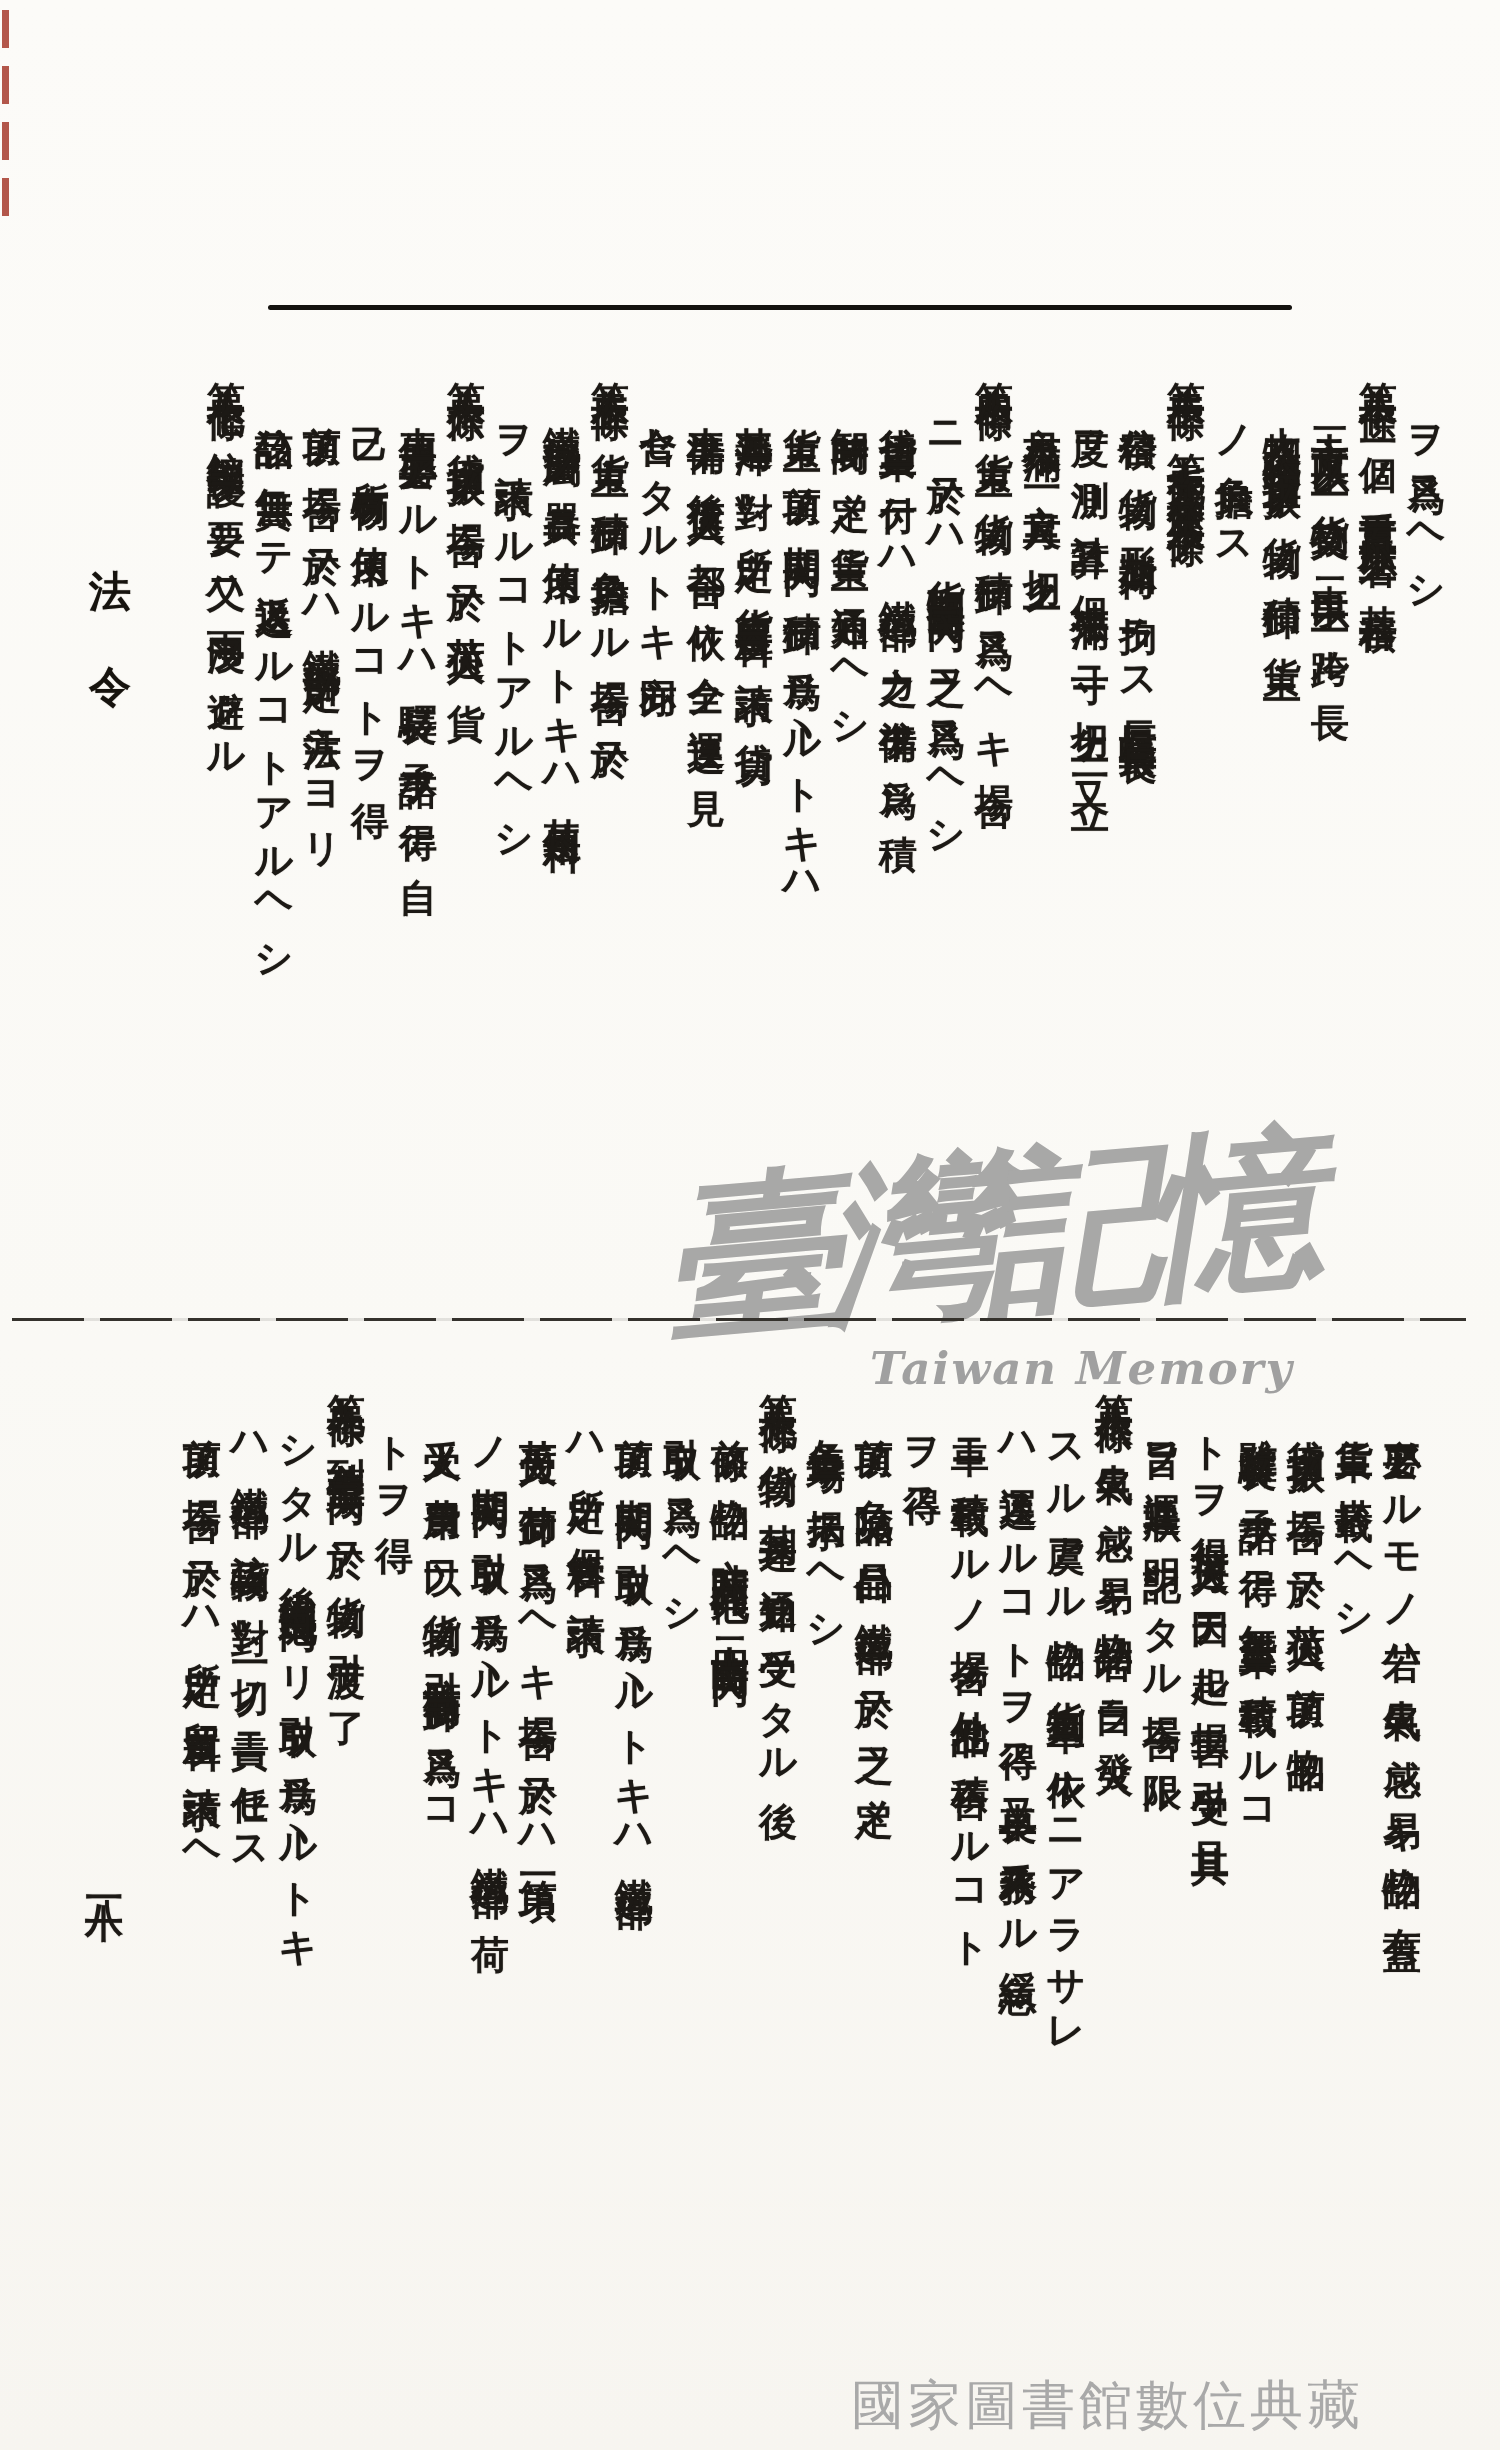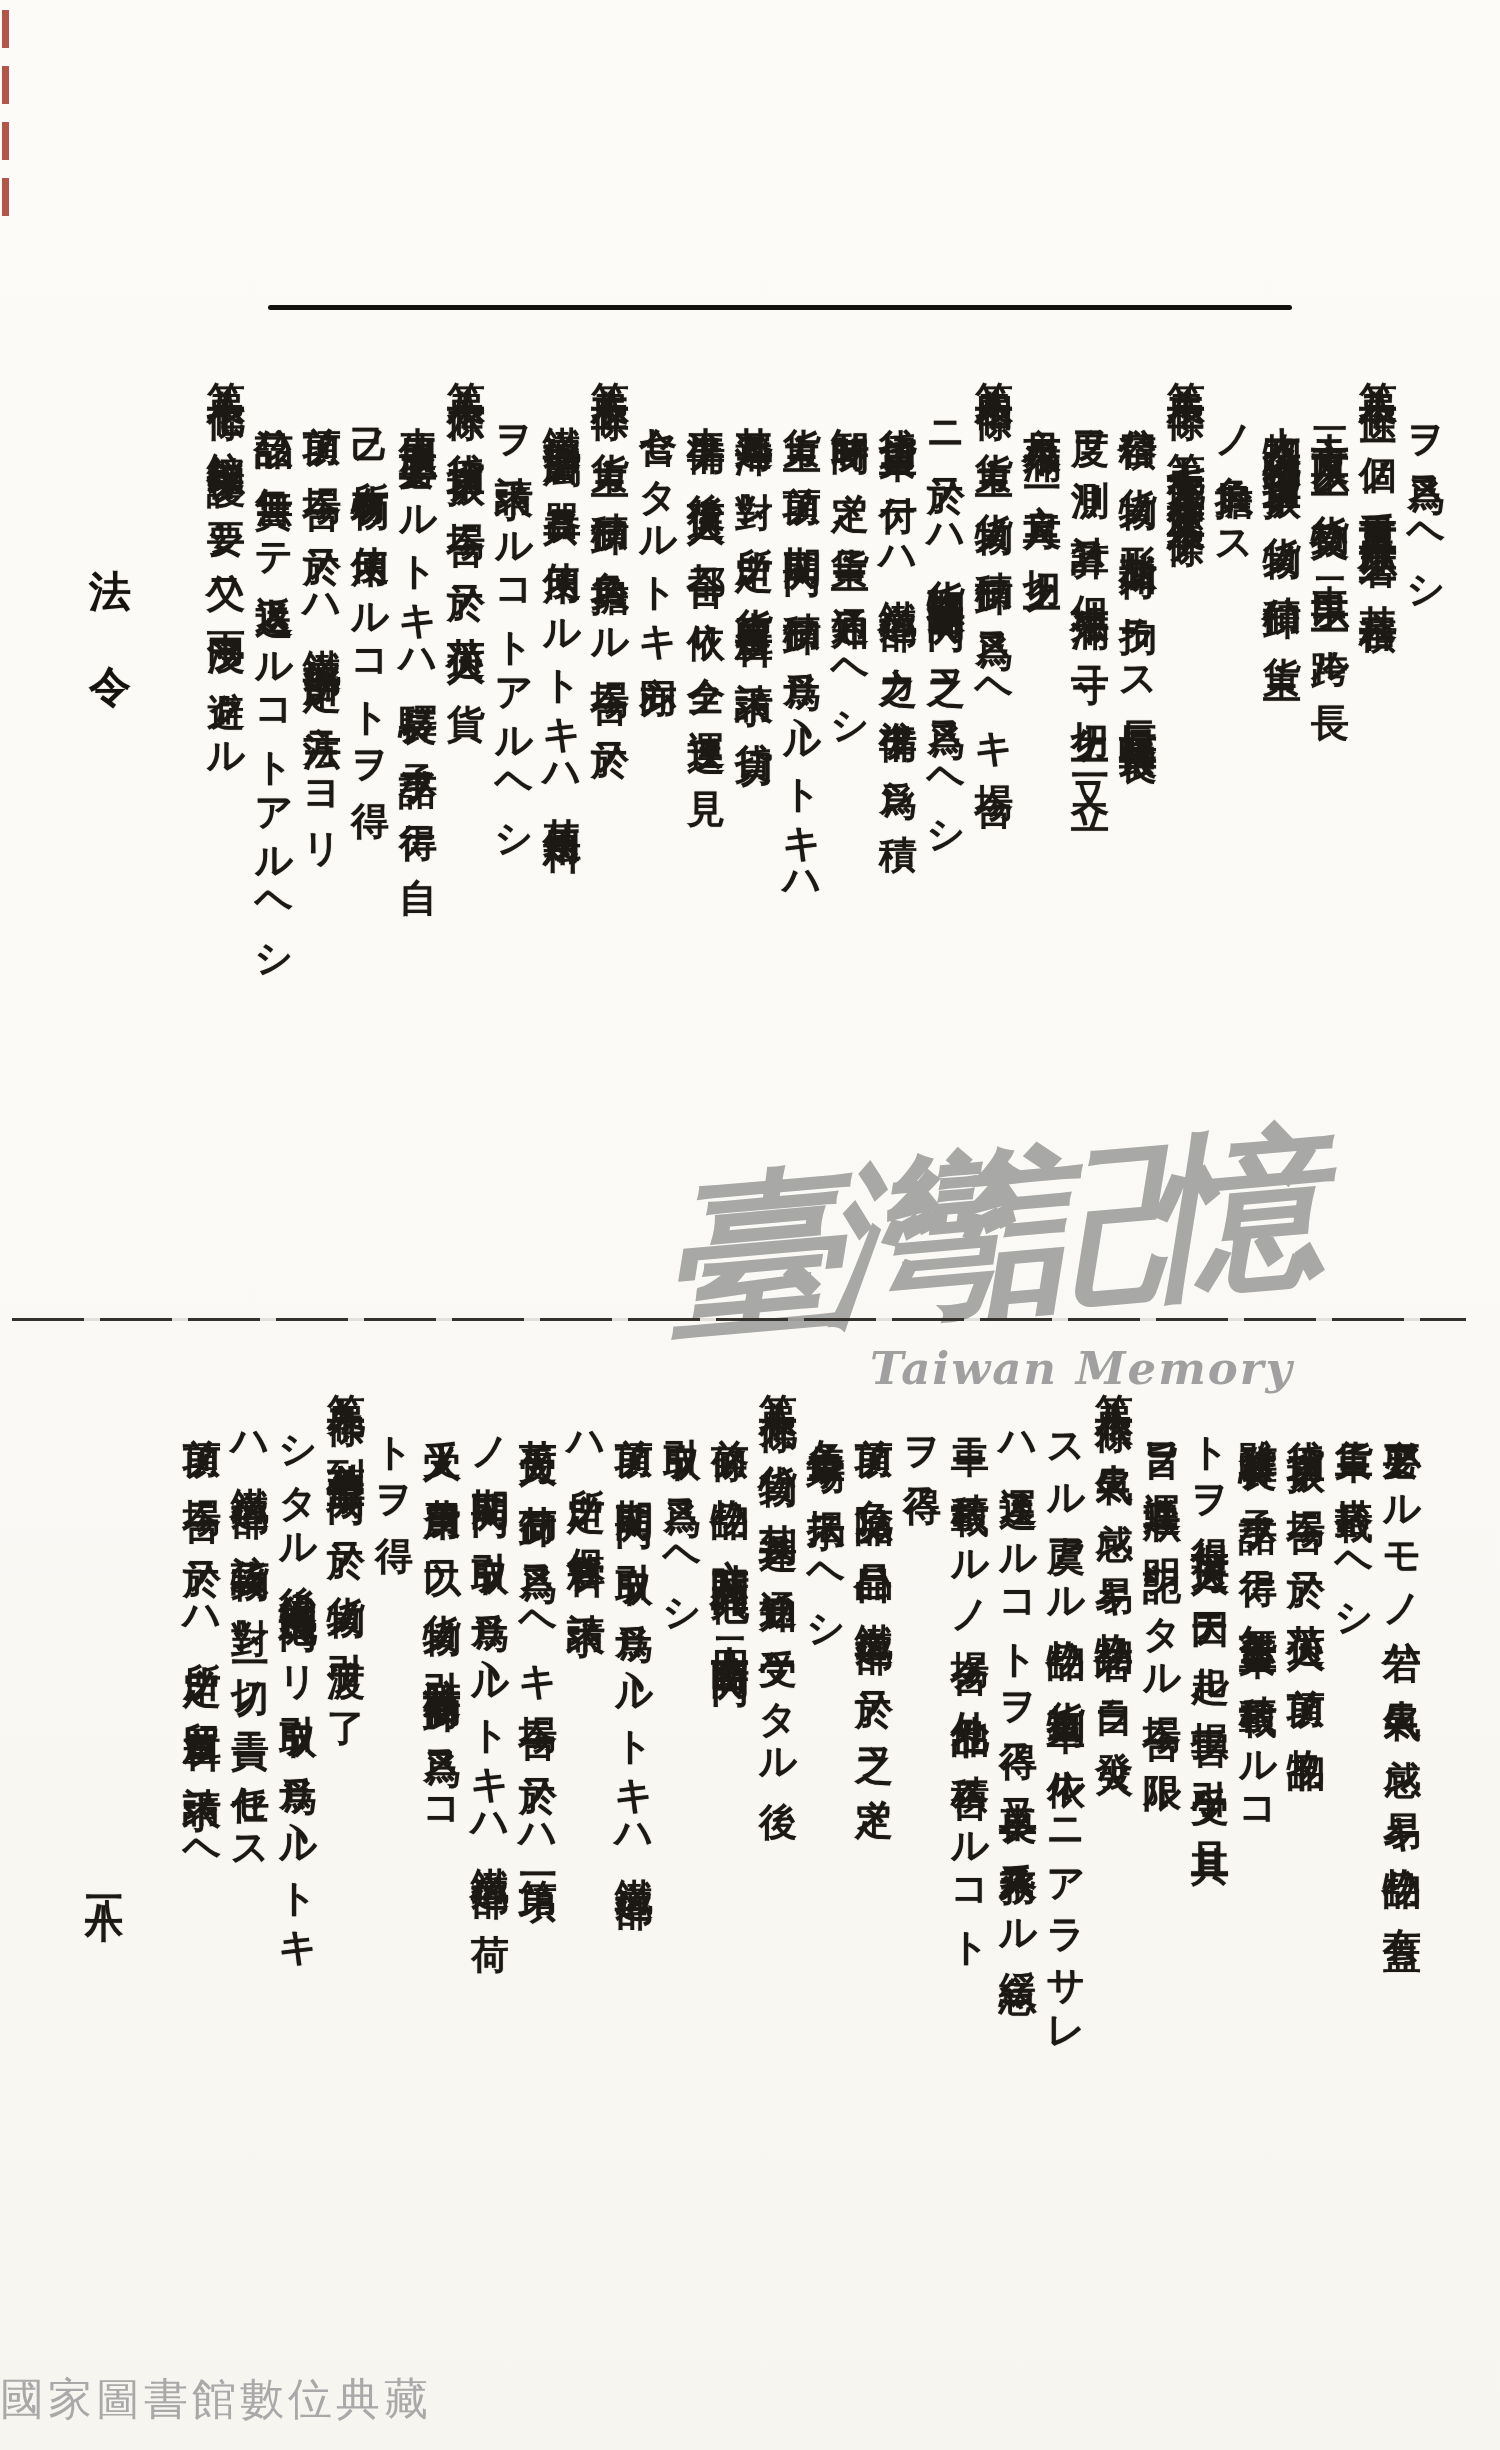--- a/index.html
+++ b/index.html
@@ -58,21 +58,21 @@
     letter-spacing:-14px;color:#8d8d8d;opacity:.75;white-space:nowrap;
     transform:rotate(-5deg);
   }
   .wm-latin{
     position:absolute;left:870px;top:1342px;
     font-size:45px;font-style:italic;color:#979797;opacity:.9;
     letter-spacing:2px;white-space:nowrap;font-weight:bold;
   }
   .footer{
     position:absolute;left:0;top:2370px;width:1364px;
-    text-align:left;font-size:44px;letter-spacing:4px;
+    text-align:right;font-size:53px;letter-spacing:4px;
     color:#a9a9a9;font-weight:500;
   }
 </style>
 </head>
 <body>
 
 <div class="page">
 
   <div class="edge-mark"></div>
 

